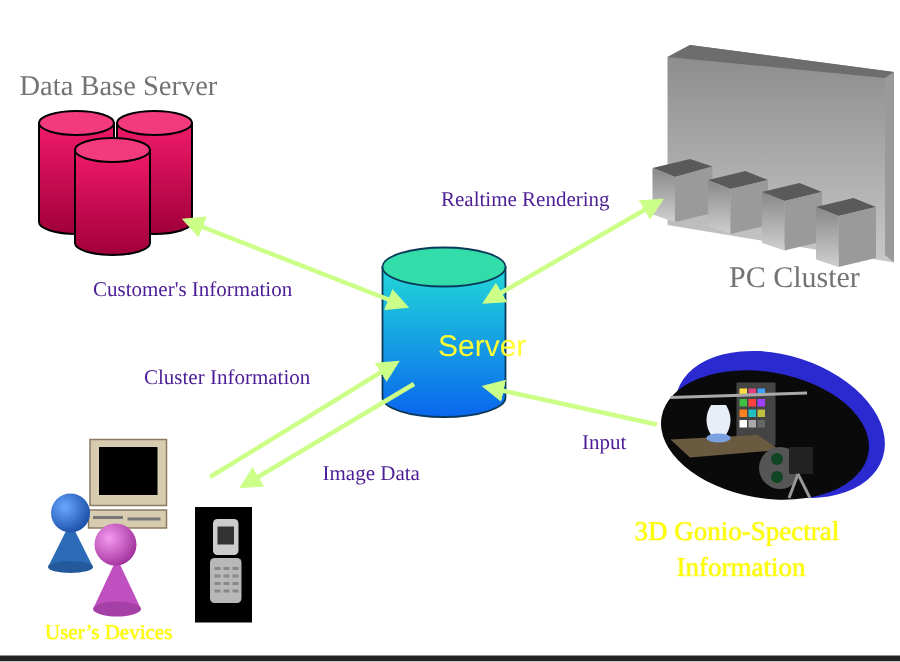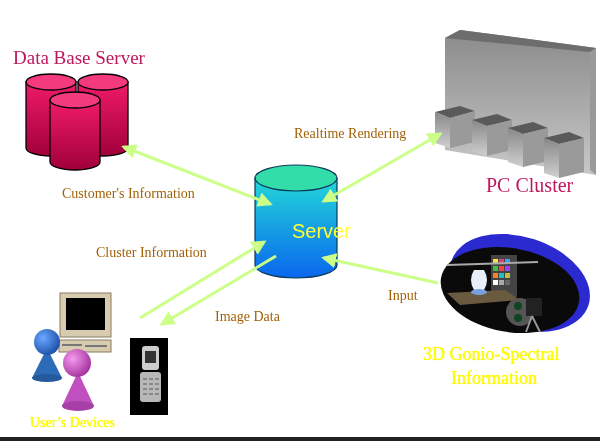--- a/index.html
+++ b/index.html
@@ -1,20 +1,20 @@
 <!DOCTYPE html>
 <html><head>
 <meta charset="utf-8">
 <style>
   html, body { margin:0; padding:0; background:#ffffff; }
   body { width:600px; height:441px; position:relative; overflow:hidden; font-family:"Liberation Serif", serif; }
   .canvas { position:absolute; left:0; top:0; width:600px; height:441px; }
   .lbl { position:absolute; white-space:nowrap; }
-  .red { color:#a16207; font-size:14px; }
-  .yellow { color:#be185d; font-size:18px; }
+  .red { color:#4c1d95; font-size:14px; }
+  .yellow { color:#737373; font-size:18px; }
   .yellow-bold { color:#ffff00; font-size:18px; font-weight:normal; text-shadow:0 0 1px #e8e800; }
   .server-text { position:absolute; font-family:"Liberation Sans", sans-serif; color:#ffff33; font-size:20px; }
   .bottom-line { position:absolute; left:0; top:437px; width:600px; height:4px; background:#222; }
 </style>
 </head>
 <body>
 
 <svg class="canvas" viewBox="0 0 600 441" width="600" height="441">
   <defs>
     <linearGradient id="dbGrad" x1="0" y1="0" x2="0" y2="1">

